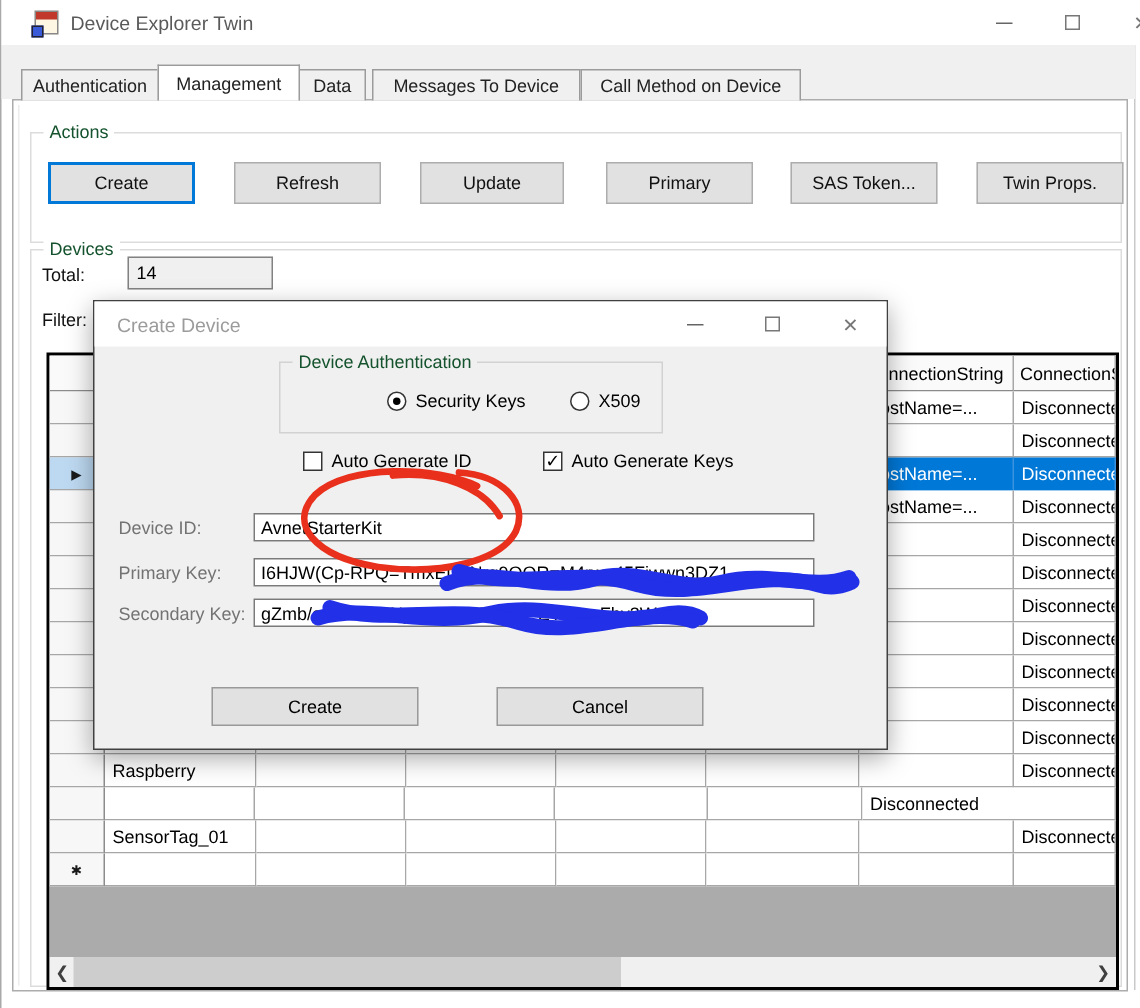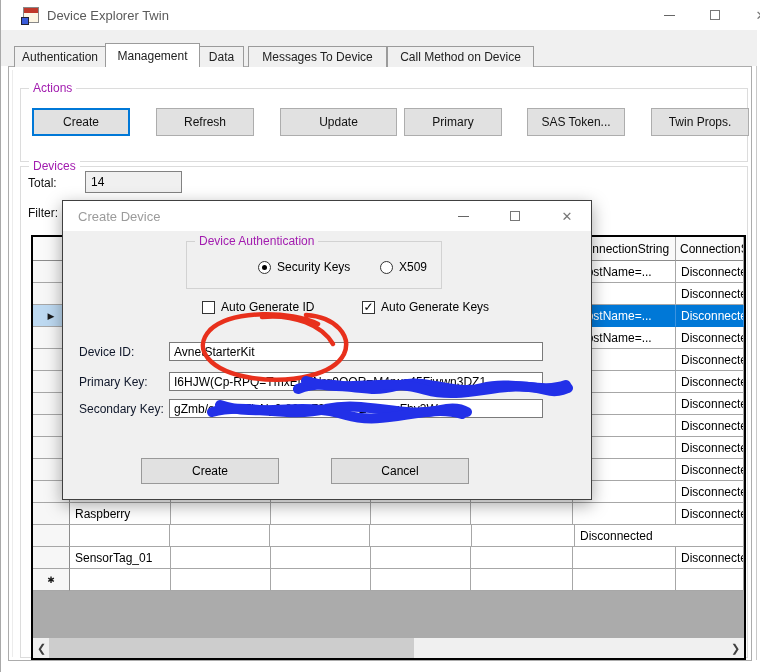--- a/index.html
+++ b/index.html
@@ -26,21 +26,21 @@
   .glyph-close{font-size:13px;color:#777;}
   
   .tabstrip-bg{left:1px;top:30px;width:756px;height:36px;background:#f0f0f0;}
   .tabpage{left:8px;top:66px;width:744px;height:595px;background:#fff;border:1px solid #acacac;box-sizing:border-box;}
   .tabpage-inner-line{left:12px;top:70px;width:1px;height:587px;background:#ececec;}
   .tab{top:46px;height:21px;background:#f0f0f0;border:1px solid #9b9b9b;border-bottom:none;box-sizing:border-box;
        display:flex;align-items:center;justify-content:center;font-size:12px;color:#222;}
   .tab.selected{top:43px;height:24px;background:#fff;z-index:5;font-size:12px;}
   
   .groupbox{border:1px solid #dcdcdc;box-sizing:border-box;background:transparent;}
-  .groupbox-label{position:absolute;top:-8px;left:8px;background:#fff;padding:0 4px;font-size:12px;color:#a21caf;}
+  .groupbox-label{position:absolute;top:-8px;left:8px;background:#fff;padding:0 4px;font-size:12px;color:#14532d;}
   
   .btn{background:#e1e1e1;border:1px solid #adadad;box-sizing:border-box;display:flex;align-items:center;justify-content:center;
        font-size:12px;color:#111;}
   .btn.focused{border:2px solid #0078d7;}
   
   .small-label{font-size:12px;color:#111;}
   .total-box{background:#f0f0f0;border:1px solid #828282;box-sizing:border-box;font-size:12px;display:flex;align-items:center;padding-left:5px;}
   
   .grid{left:31px;top:235px;width:715px;height:425px;border:2px solid #000;box-sizing:border-box;background:#fff;
         display:flex;flex-direction:column;overflow:hidden;}
@@ -69,21 +69,21 @@
   .dlg-title{position:absolute;left:15px;top:8px;font-size:13px;color:#9b9b9b;}
   .dlg-cap{position:absolute;top:0;width:36px;height:30px;display:flex;align-items:center;justify-content:center;}
   .dlg-min{left:382px;} .dlg-max{left:434px;} .dlg-close{left:486px;}
   .dlg-groupbox{position:absolute;left:123px;top:40px;width:256px;height:48px;border:1px solid #d2d2d2;box-sizing:border-box;}
   .dlg-groupbox .groupbox-label{background:#f0f0f0;}
   .radio{width:13px;height:13px;border:1px solid #333;border-radius:50%;background:#fff;box-sizing:border-box;position:relative;flex:none;}
   .radio .dot{position:absolute;left:3px;top:3px;width:5px;height:5px;border-radius:50%;background:#000;}
   .checkbox{width:13px;height:13px;border:1px solid #333;background:#fff;box-sizing:border-box;position:relative;flex:none;
             display:flex;align-items:center;justify-content:center;font-size:12px;color:#000;line-height:1;}
   .ctl-row{position:absolute;display:flex;align-items:center;gap:6px;font-size:12px;padding-left:29px;}
-  .dlg-label{position:absolute;font-size:12px;color:#0f172a;}
+  .dlg-label{position:absolute;font-size:12px;color:#737373;}
   .dlg-input{position:absolute;left:106px;width:374px;height:19px;background:#fff;border:1px solid #7a7a7a;box-sizing:border-box;
              font-size:12px;display:flex;align-items:center;padding-left:4px;overflow:hidden;white-space:nowrap;}
   .dlg-btn{position:absolute;top:257px;width:138px;height:26px;background:#e1e1e1;border:1px solid #999;box-sizing:border-box;
            display:flex;align-items:center;justify-content:center;font-size:12px;}
   
   .annot{left:0;top:0;width:760px;height:672px;z-index:40;pointer-events:none;}
 </style>
 </head>
 <body>
 
@@ -116,21 +116,21 @@
 <div class="abs tab selected" style="left:105px;width:95px;">Management</div>
 <div class="abs tab" style="left:199px;width:45px;">Data</div>
 <div class="abs tab" style="left:248px;width:139px;">Messages To Device</div>
 <div class="abs tab" style="left:387px;width:147px;">Call Method on Device</div>
 
 <div class="abs groupbox" style="left:20px;top:88px;width:728px;height:74px;">
   <div class="groupbox-label">Actions</div>
 </div>
 <div class="abs btn focused" style="left:32px; top:108px;width:98px;height:28px;">Create</div>
 <div class="abs btn" style="left:156px;top:108px;width:98px;height:28px;">Refresh</div>
-<div class="abs btn" style="left:280px;top:108px;width:117px;height:28px;">Update</div>
+<div class="abs btn" style="left:280px;top:108px;width:96px;height:28px;">Update</div>
 <div class="abs btn" style="left:404px;top:108px;width:98px;height:28px;">Primary</div>
 <div class="abs btn" style="left:527px;top:108px;width:98px;height:28px;">SAS Token...</div>
 <div class="abs btn" style="left:651px;top:108px;width:98px;height:28px;">Twin Props.</div>
 
 <div class="abs groupbox" style="left:20px;top:166px;width:728px;height:492px;">
   <div class="groupbox-label">Devices</div>
 </div>
 <div class="abs small-label" style="left:28px;top:176px;">Total:</div>
 <div class="abs total-box" style="left:85px;top:171px;width:97px;height:22px;">14</div>
 <div class="abs small-label" style="left:28px;top:206px;">Filter:</div>

